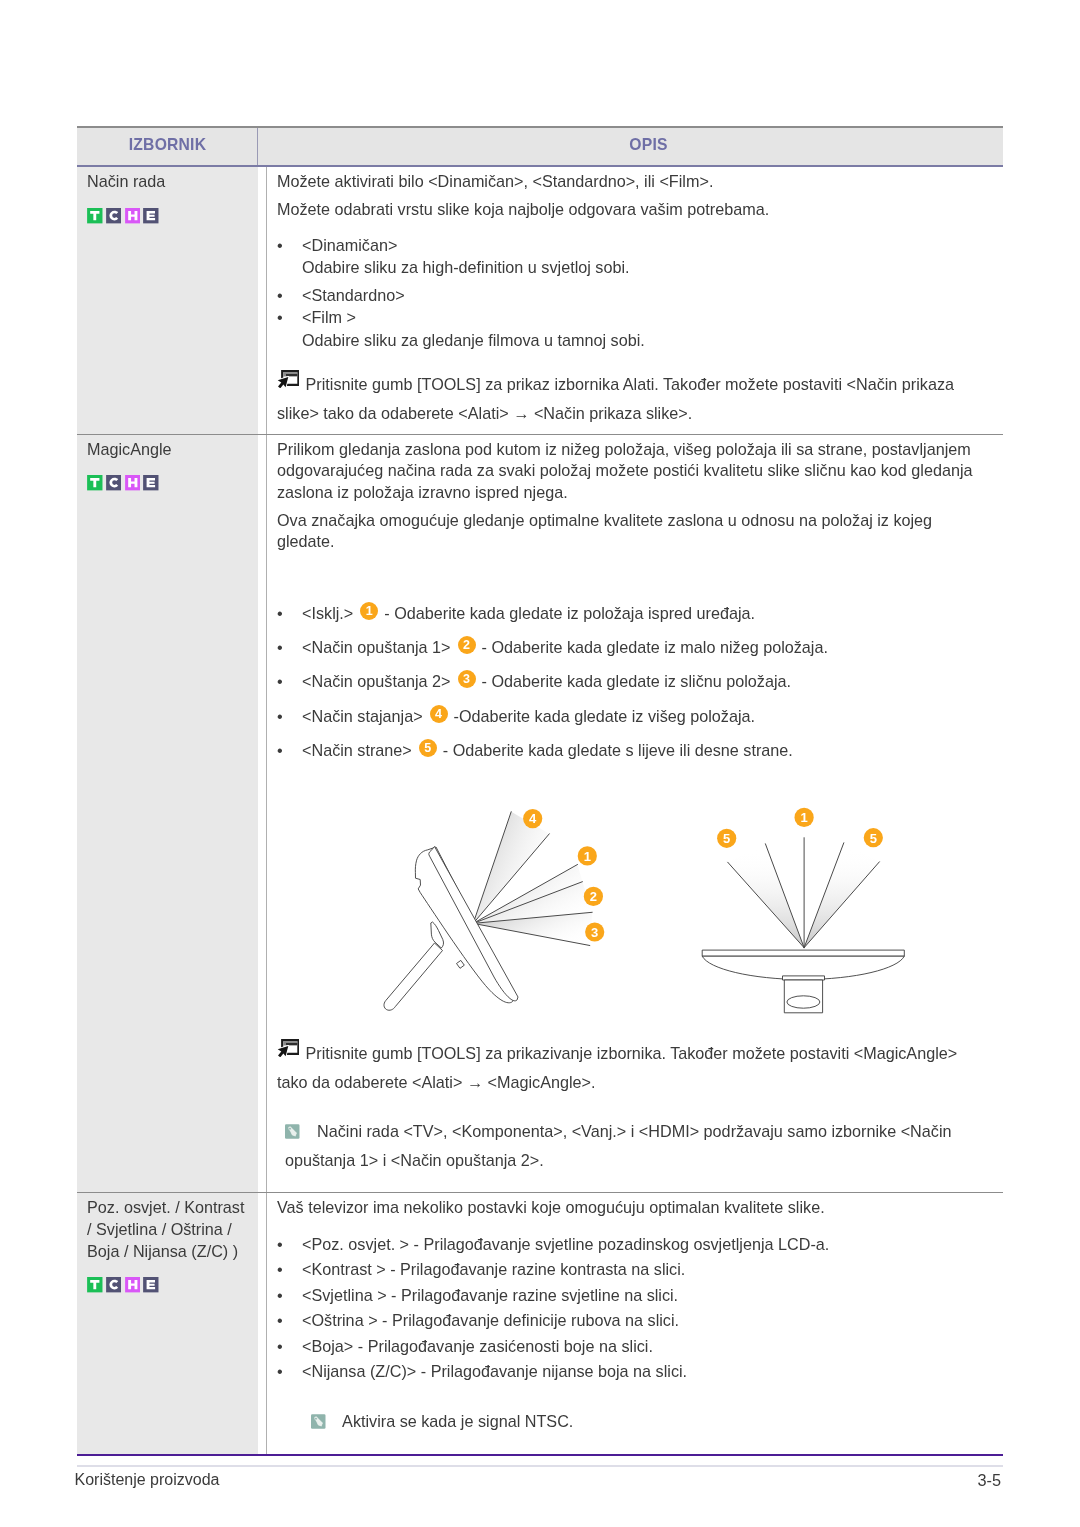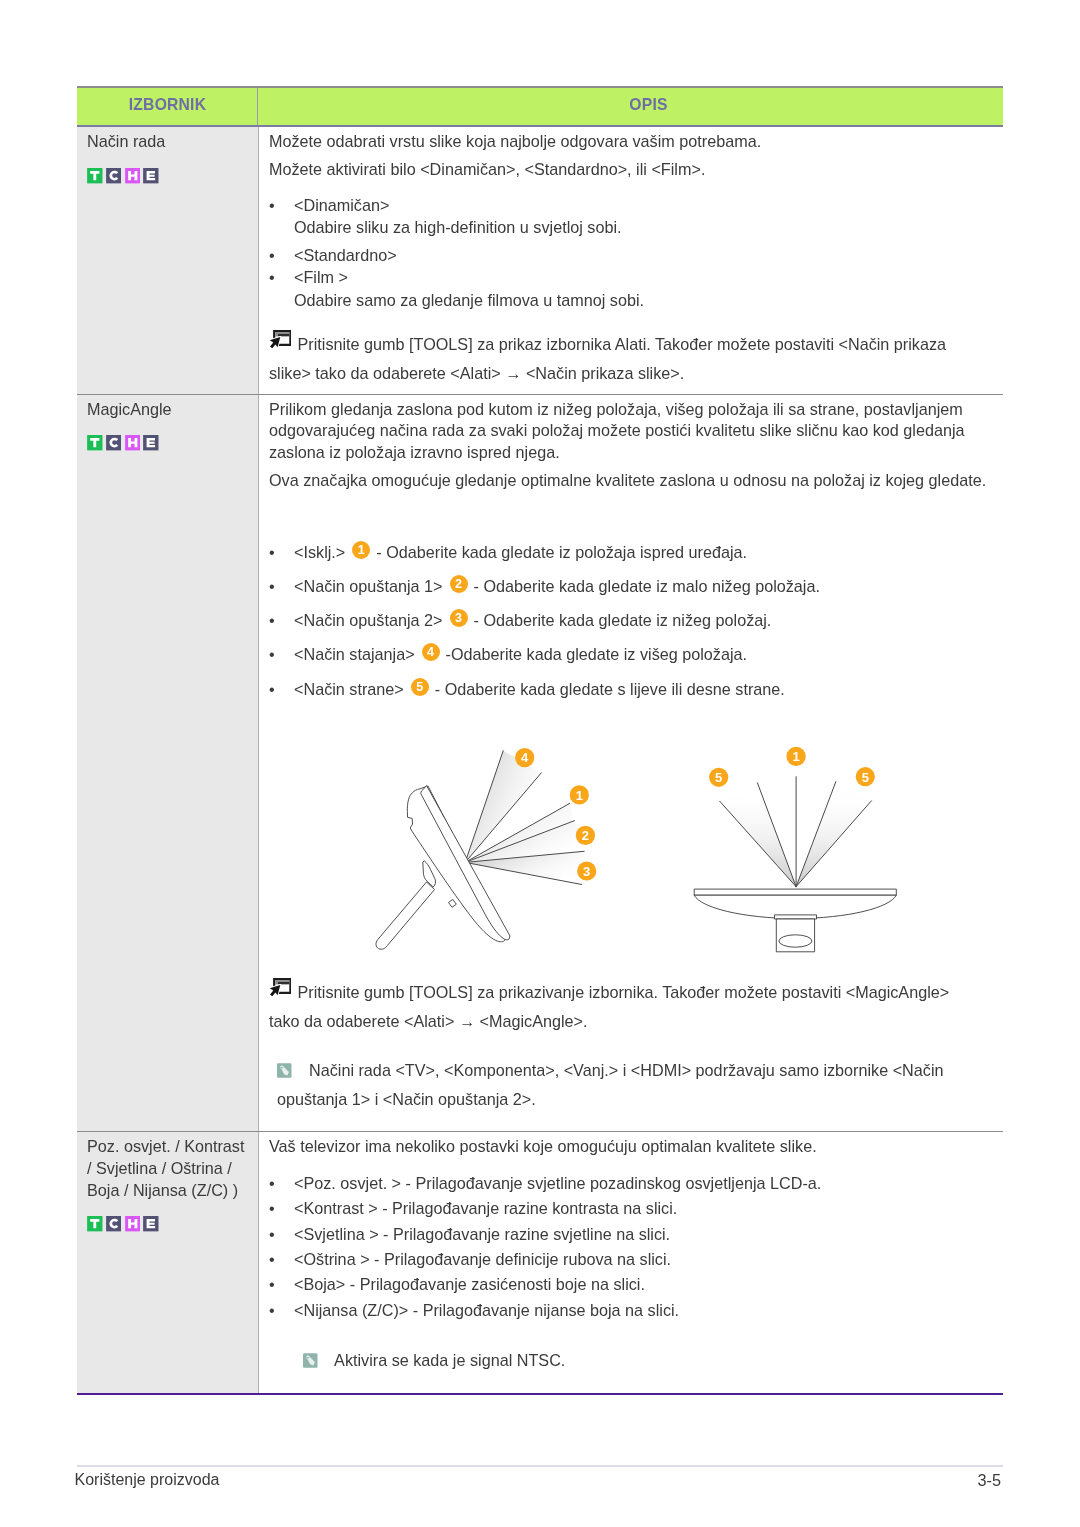--- a/index.html
+++ b/index.html
@@ -2,28 +2,28 @@
 <html><head>
 <meta charset="utf-8">
 <style>
   html,body{margin:0;padding:0;}
   body{width:1080px;height:1527px;background:#fff;overflow:hidden;
        font-family:"Liberation Sans",sans-serif;color:#3b3b3b;}
   .page{position:relative;width:1080px;height:1527px;}
 
   
   .tbl{position:absolute;left:77px;top:86px;width:926px;}
-  .thead{display:flex;background:#bef264;height:37px;
-         border-top:2px solid #8c8c8c;border-bottom:2px solid #7b7ba5;}
+  .thead{display:flex;background:#e5e5e5;height:37px;
+         border-top:2px solid #8c8c8c;border-bottom:2px solid #7b7ba5;margin-top:40px;}
   .th{font-weight:bold;font-size:15.7px;color:#6f6fa6;letter-spacing:.2px;
       line-height:33.5px;text-align:center;}
   .th1{width:181px;}
   .th2{flex:1;border-left:1px solid #9a9ab5;margin-left:-1px;padding-left:36px;}
 
-  .row{display:flex;border-bottom:1px solid #8c8c8c;}
+  .row{display:flex;border-bottom:1px solid #8c8c8c;gap:8px;}
   .row.last{border-bottom:2px solid #4c1d95;}
   .cell-l{width:181px;flex:0 0 181px;background:#e8e8e8;box-sizing:border-box;
           padding:4.3px 8px 10px 10px;}
   .cell-r{flex:1 1 0;min-width:0;border-left:1px solid #b0b0b0;box-sizing:border-box;
           padding:4.3px 13px 6.3px 10px;position:relative;}
 
   .menu-title{font-size:16.2px;color:#3b3b3b;line-height:21.7px;white-space:nowrap;}
   .menu-title.wrap{white-space:normal;}
   .badges{margin-top:14.5px;display:flex;gap:3.2px;}
   .bdg{width:15.6px;height:16.4px;display:block;}
@@ -105,37 +105,37 @@
             </span>
           <span class="bdg" none="">
               <svg width="15.6" height="16.4" viewBox="0 0 15 16" none="">
                 <rect width="15" height="15" fill="#525274"></rect>
                 <path d="M3.4 3h8.2v2.3H6.2v1.2h5v2.1h-5v1.1h5.5V12H3.4z" fill="#fff"></path>
               </svg>
             </span>
         </div>
       </div>
       <div class="cell-r" none="">
+        <p class="p" none="">Možete aktivirati bilo &lt;Dinamičan&gt;, &lt;Standardno&gt;, ili &lt;Film&gt;.</p>
         <p class="p" none="">Možete odabrati vrstu slike koja najbolje odgovara vašim potrebama.</p>
-        <p class="p" none="">Možete aktivirati bilo &lt;Dinamičan&gt;, &lt;Standardno&gt;, ili &lt;Film&gt;.</p>
         <div class="gap6" none=""></div>
         <div class="bl" none="">
             <span class="dot" none="">•</span>
             <span class="txt" none="">&lt;Dinamičan&gt;</span>
           </div>
         <div class="sub" none="">Odabire sliku za high-definition u svjetloj sobi.</div>
         <div class="bl" none="">
             <span class="dot" none="">•</span>
             <span class="txt" none="">&lt;Standardno&gt;</span>
           </div>
         <div class="bl" none="">
             <span class="dot" none="">•</span>
             <span class="txt" none="">&lt;Film &gt;</span>
           </div>
-        <div class="sub" none="">Odabire samo za gledanje filmova u tamnoj sobi.</div>
+        <div class="sub" none="">Odabire sliku za gledanje filmova u tamnoj sobi.</div>
         <div class="gap10" none=""></div>
         <div class="note" none="">
           <span class="ni toolsicon" none=""><svg width="22" height="18" viewBox="0 0 22 18" none="">
                 <g none="">
                   <path d="M5.2 1.1 H21.4 V14.9 H5.2 Z" fill="none" stroke="#1c1c1c" stroke-width="2.2"></path>
                   <rect x="6.3" y="2.1" width="14.1" height="4.4" fill="#8a8a8a"></rect>
                   <rect x="9.0" y="4.0" width="11.4" height="2.1" fill="#2e2e2e"></rect>
                   <path d="M11.3 6.9 L0.7 10.3 L4.3 12.6 L1.0 16.6 L3.3 18.3 L6.4 14.4 L8.6 17.2 Z" fill="#141414" stroke="#ffffff" stroke-width="1.7" stroke-linejoin="round" paint-order="stroke"></path>
                 </g>
               </svg></span>
@@ -182,21 +182,21 @@
         <div class="bl bl2" none="">
             <span class="dot" none="">•</span>
             <span class="txt" none=""><span none="">&lt;Isklj.&gt;</span><span class="num" none="">1</span><span none="">- Odaberite kada gledate iz položaja ispred uređaja.</span></span>
           </div>
         <div class="bl bl2" none="">
             <span class="dot" none="">•</span>
             <span class="txt" none=""><span none="">&lt;Način opuštanja 1&gt;</span><span class="num" none="">2</span><span none="">- Odaberite kada gledate iz malo nižeg položaja.</span></span>
           </div>
         <div class="bl bl2" none="">
             <span class="dot" none="">•</span>
-            <span class="txt" none=""><span none="">&lt;Način opuštanja 2&gt;</span><span class="num" none="">3</span><span none="">- Odaberite kada gledate iz nižeg položaj.</span></span>
+            <span class="txt" none=""><span none="">&lt;Način opuštanja 2&gt;</span><span class="num" none="">3</span><span none="">- Odaberite kada gledate iz sličnu položaja.</span></span>
           </div>
         <div class="bl bl2" none="">
             <span class="dot" none="">•</span>
             <span class="txt" none=""><span none="">&lt;Način stajanja&gt;</span><span class="num" none="">4</span><span none="">-Odaberite kada gledate iz višeg položaja.</span></span>
           </div>
         <div class="bl bl2" none="">
             <span class="dot" none="">•</span>
             <span class="txt" none=""><span none="">&lt;Način strane&gt;</span><span class="num" none="">5</span><span none="">- Odaberite kada gledate s lijeve ili desne strane.</span></span>
           </div>
 

